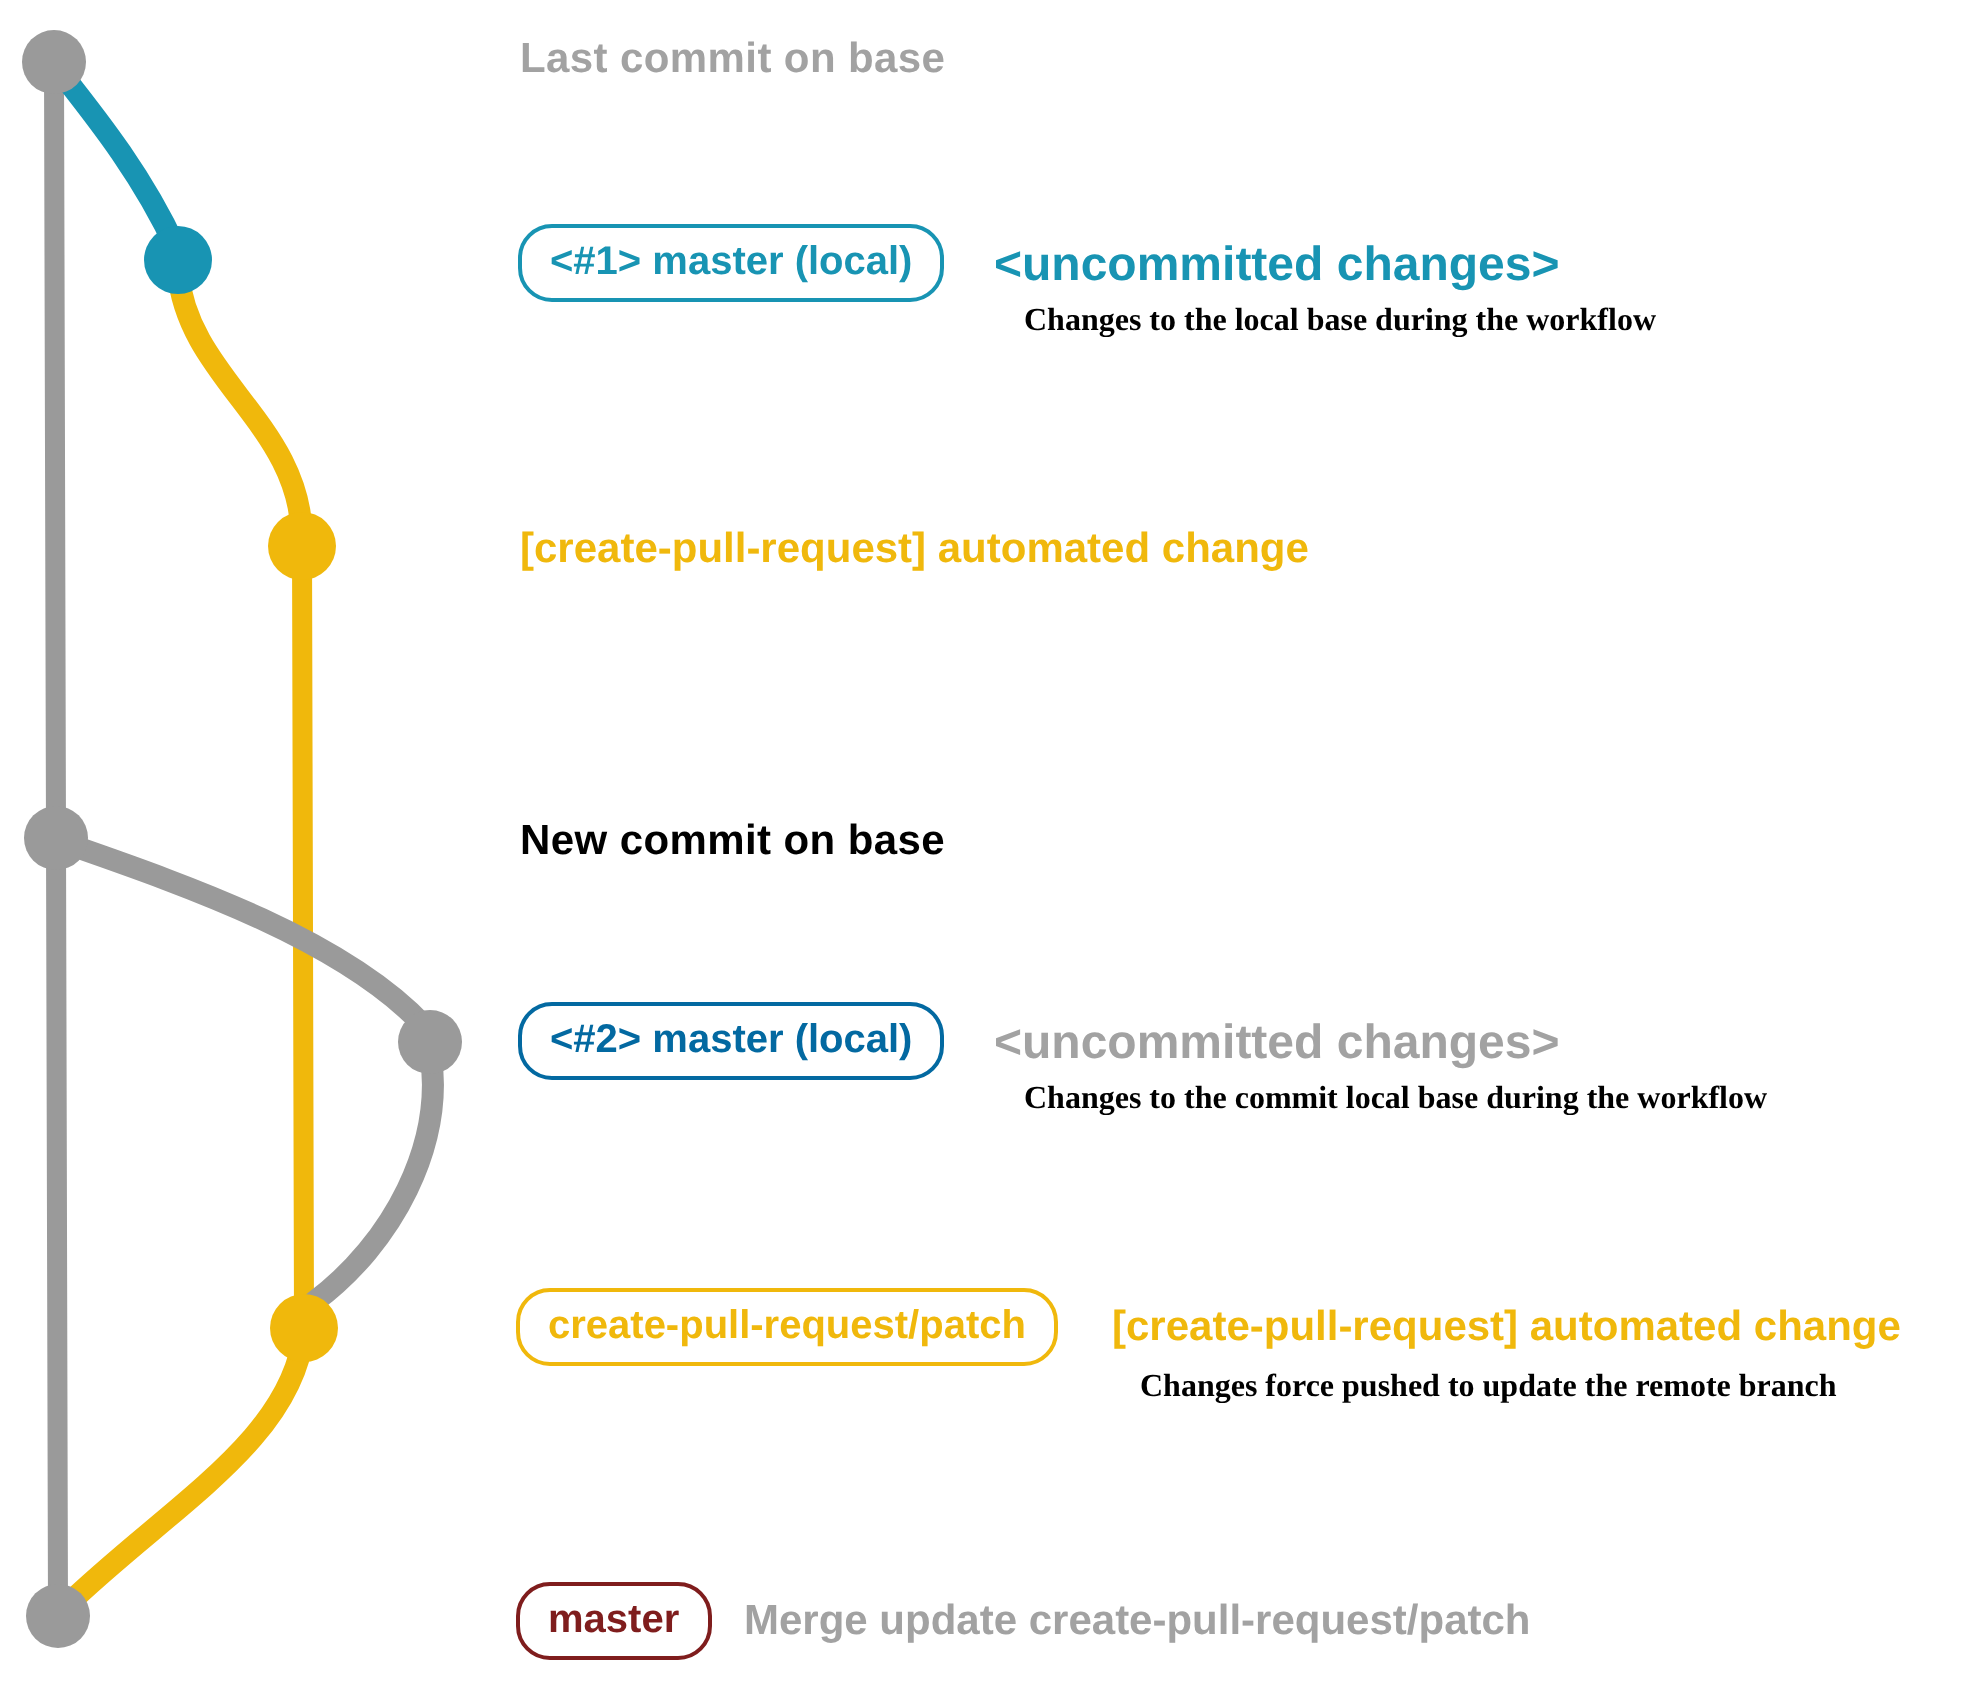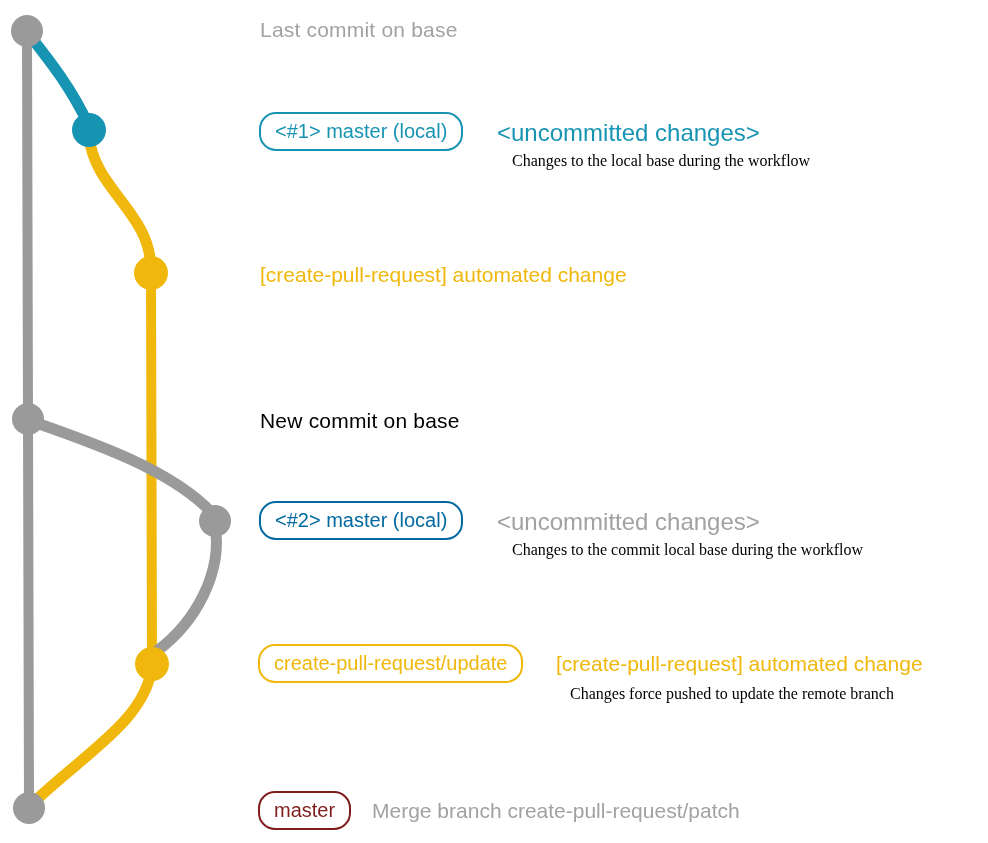--- a/index.html
+++ b/index.html
@@ -2,20 +2,21 @@
 <html><head>
 <meta charset="utf-8">
 <style>
   html,body{margin:0;padding:0;background:#ffffff;}
   .canvas{
     position:relative;
     width:988px;height:843px;
     background:#ffffff;
     overflow:hidden;
     font-family:"Liberation Sans", sans-serif;
+    font-weight:bold;
   }
   .abs{position:absolute;white-space:nowrap;}
   svg.graph{position:absolute;left:0;top:0;}
   .heading{font-size:21px;letter-spacing:0.2px;}
   .branch-box{
     display:inline-block;
     border:2px solid currentColor;
     border-radius:17px;
     padding:5px 14px 6px 14px;
     font-size:20px;
@@ -68,20 +69,20 @@
   <div class="abs desc" style="left:512px;top:152px;">Changes to the local base during the workflow</div>
 
   <div class="abs commit-title" style="left: 260px; top: 263px; color: rgb(240, 184, 12);">[create-pull-request] automated change</div>
 
   <div class="abs heading" style="left: 260px; top: 409px; color: #000000;">New commit on base</div>
 
   <div class="abs branch-box" style="left: 259px; top: 501px; color: #0369a1;">&lt;#2&gt; master (local)</div>
   <div class="abs status-tag" style="left: 497px; top: 508px; color: rgb(162, 162, 162);">&lt;uncommitted changes&gt;</div>
   <div class="abs desc" style="left:512px;top:541px;">Changes to the commit local base during the workflow</div>
 
-  <div class="abs branch-box" style="left: 258px; top: 644px; color: rgb(240, 184, 12);">create-pull-request/update</div>
+  <div class="abs branch-box" style="left: 258px; top: 644px; color: rgb(240, 184, 12);">create-pull-request/patch</div>
   <div class="abs commit-title" style="left: 556px; top: 652px; color: rgb(240, 184, 12);">[create-pull-request] automated change</div>
   <div class="abs desc" style="left:570px;top:685px;">Changes force pushed to update the remote branch</div>
 
   <div class="abs branch-box" style="left: 258px; top: 791px; color: #7f1d1d;">master</div>
-  <div class="abs merge-text" style="left: 372px; top: 799px; color: rgb(162, 162, 162);">Merge branch create-pull-request/patch</div>
+  <div class="abs merge-text" style="left: 372px; top: 799px; color: rgb(162, 162, 162);">Merge update create-pull-request/patch</div>
 
 </div>
 
 </body></html>

